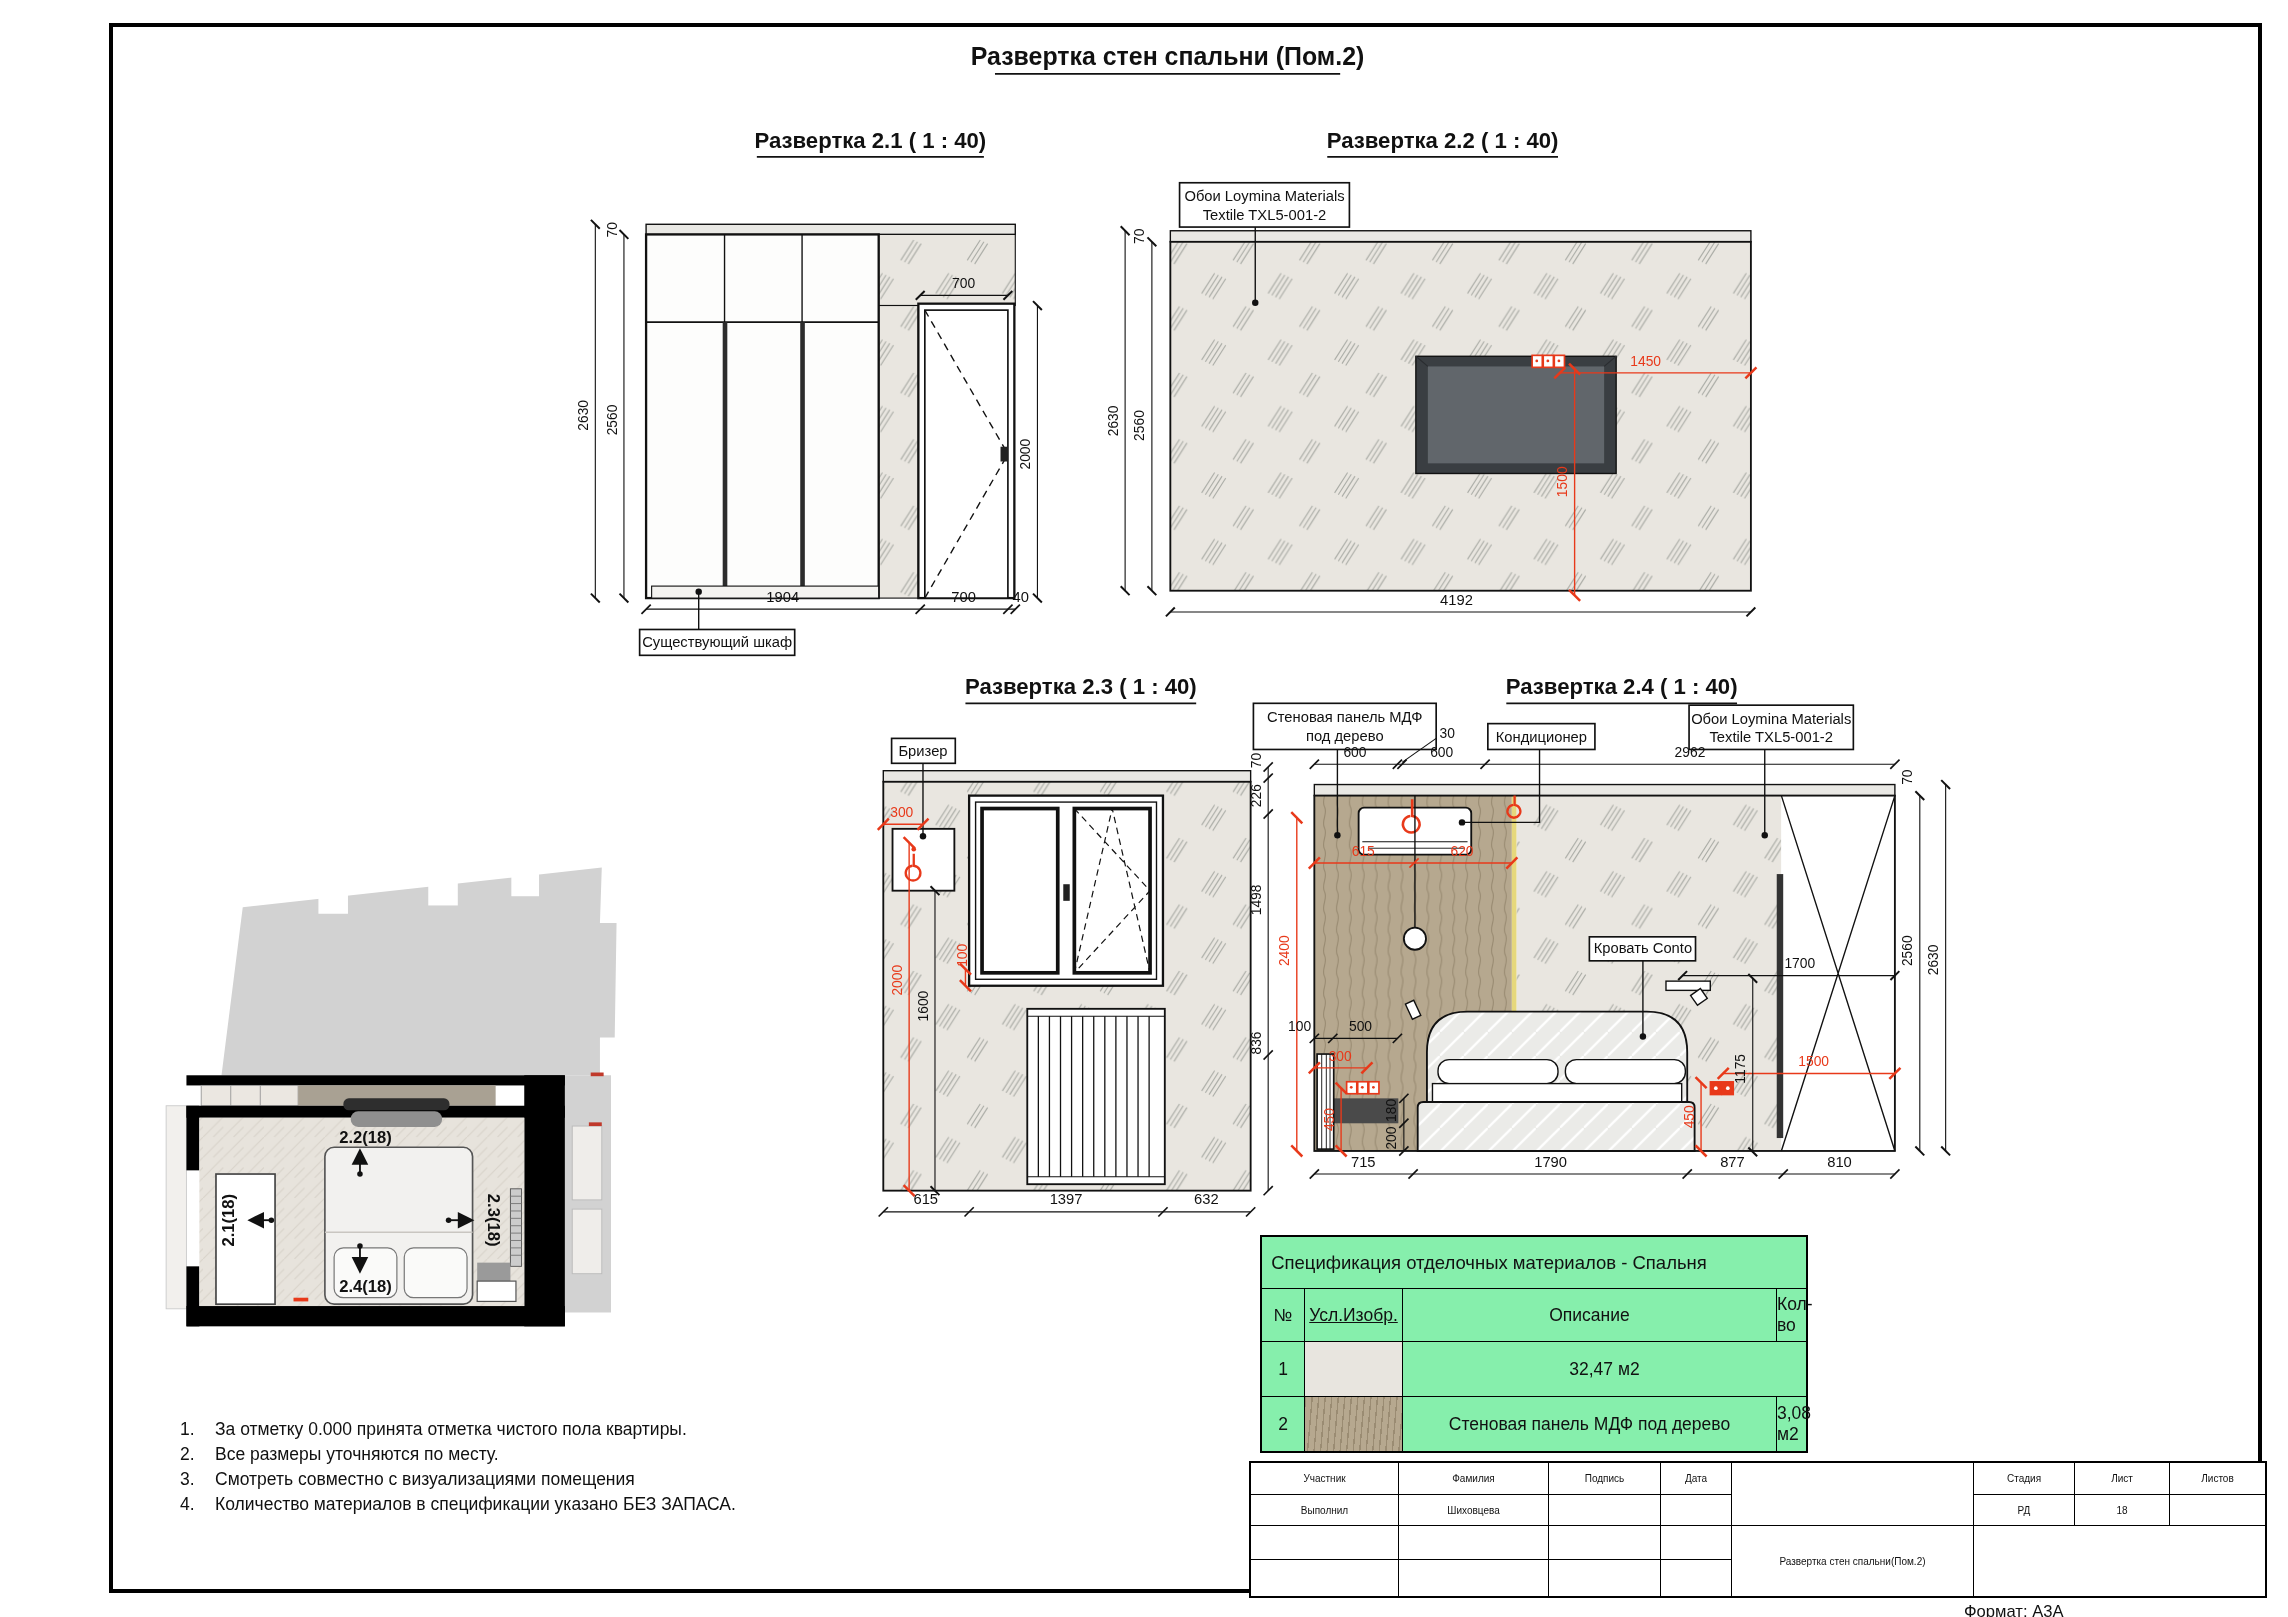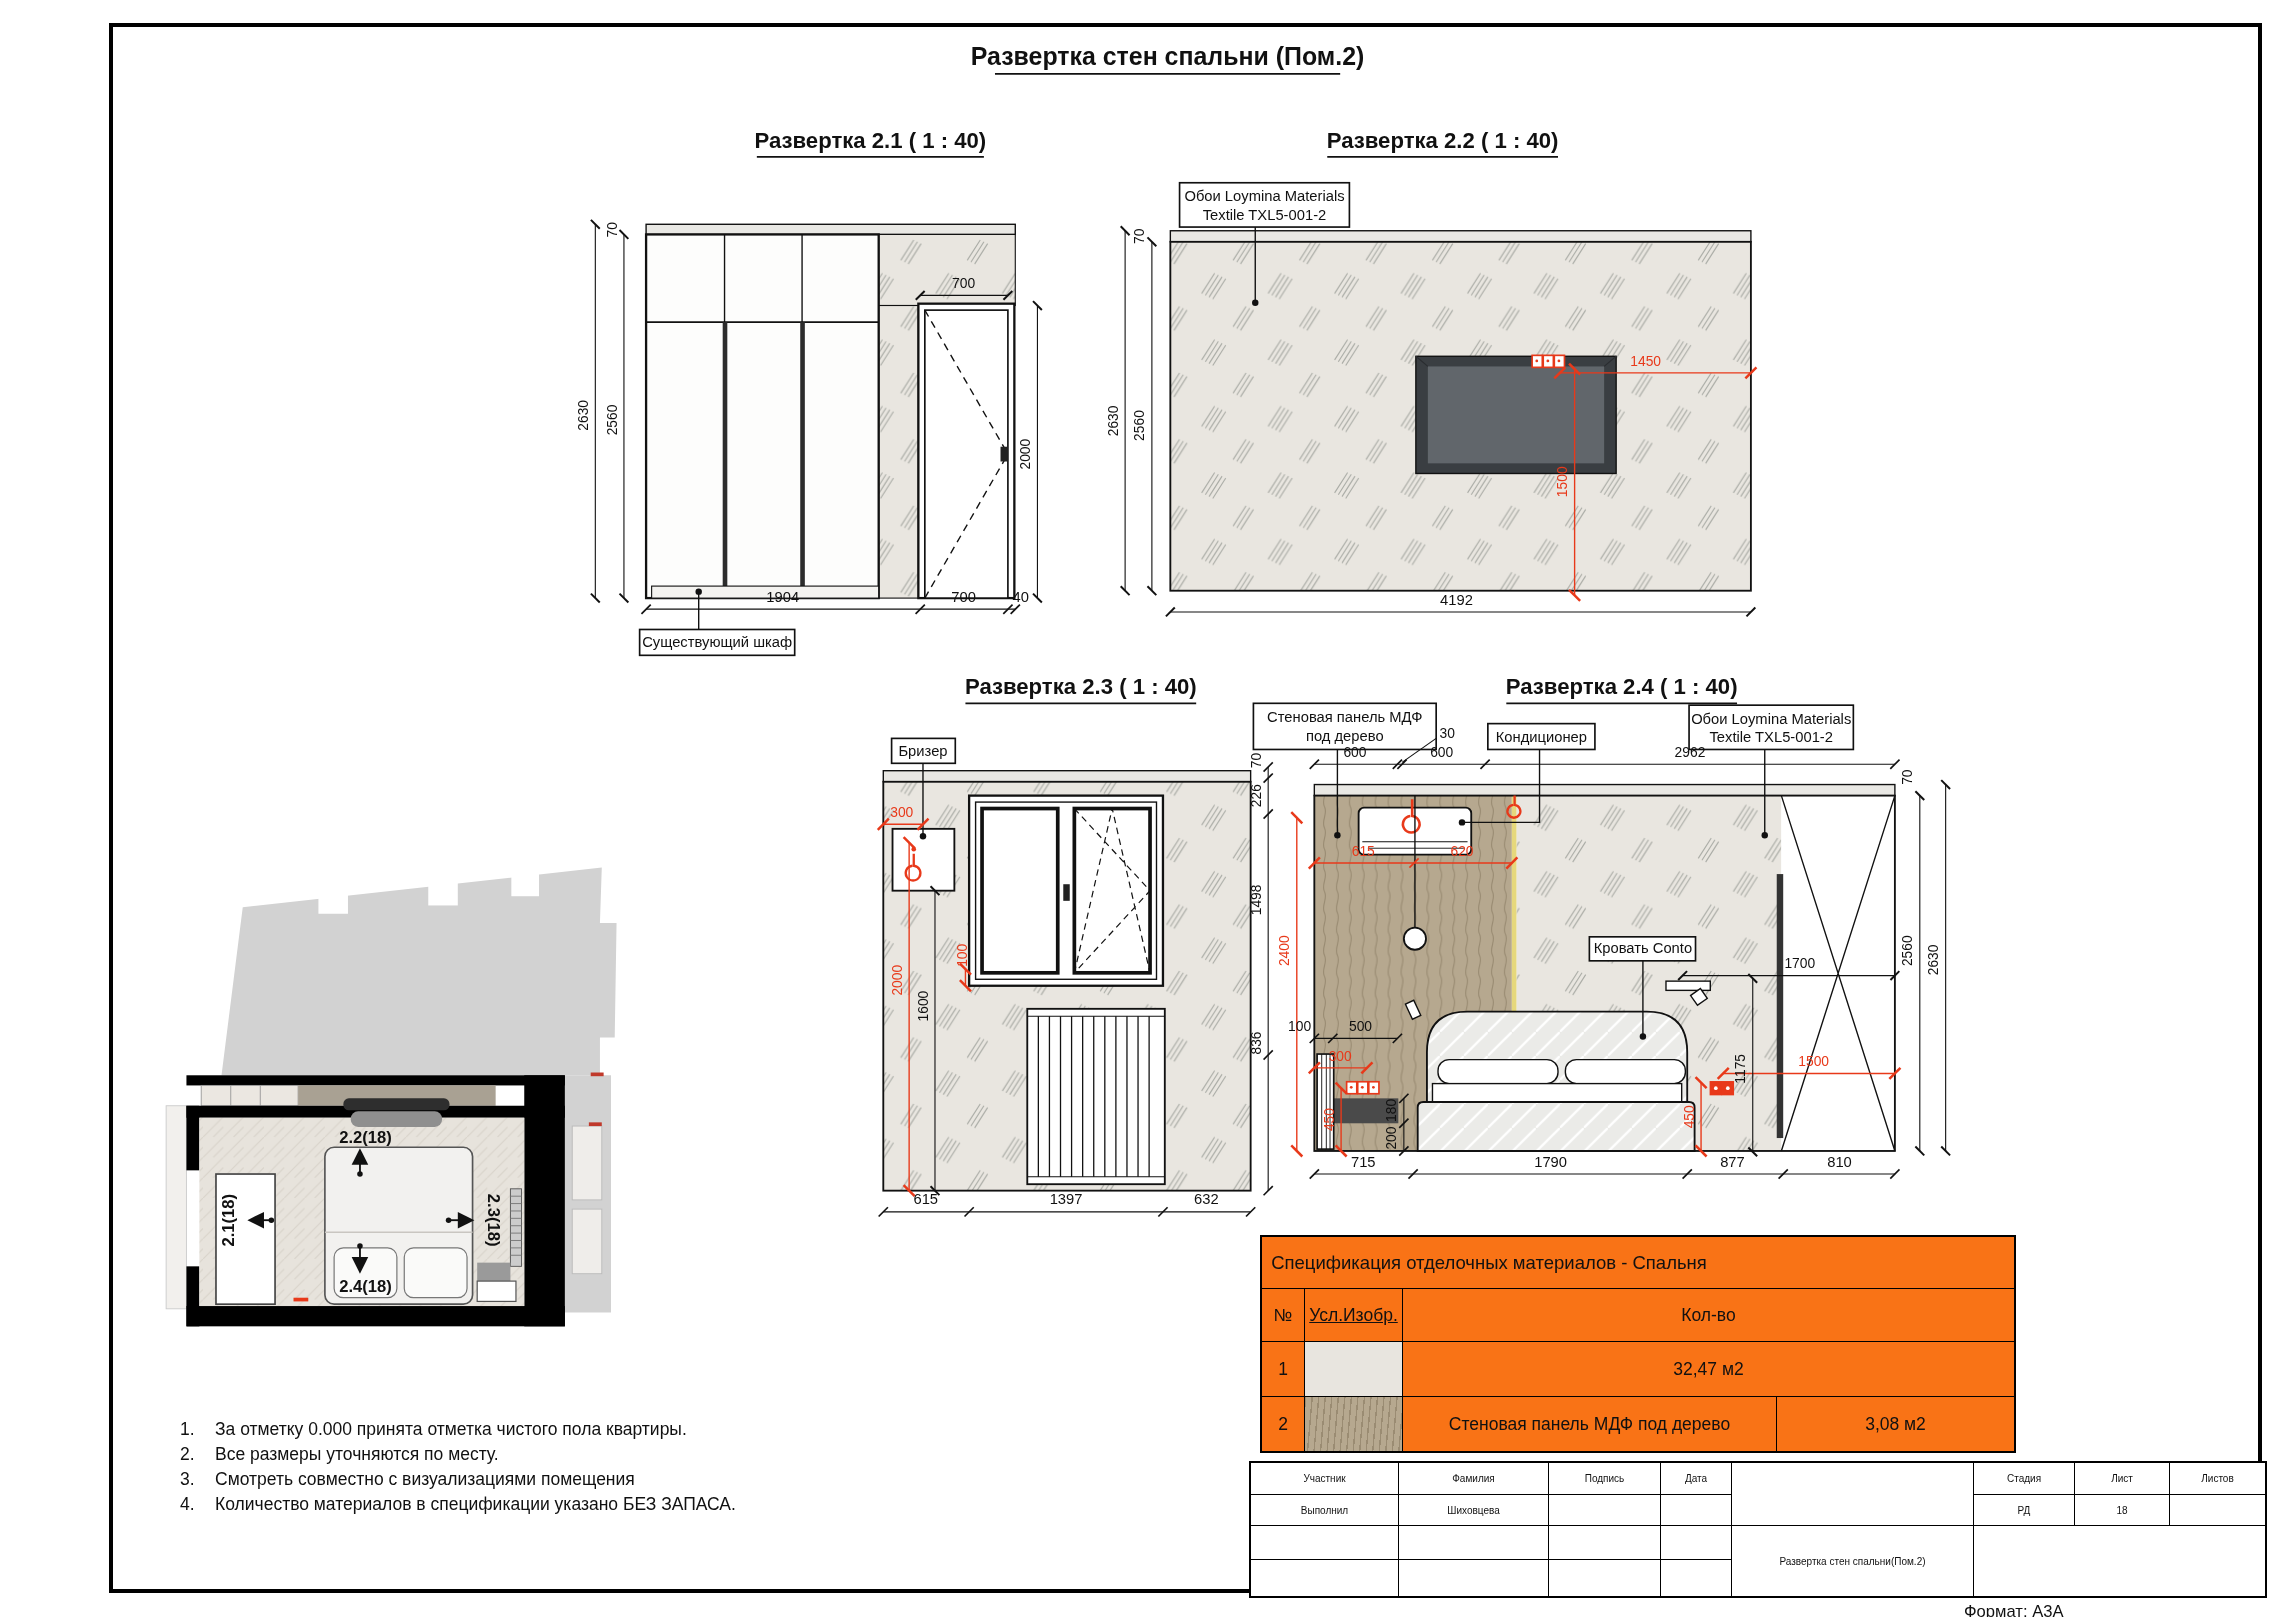--- a/index.html
+++ b/index.html
@@ -14,21 +14,21 @@
   .red{fill:#e8391a;}
   .callout-t{font-size:16px;}
   .marker-t{font-size:18px;font-weight:bold;}
   
   .abs{position:absolute;box-sizing:border-box;}
   .notes{left:180px;top:1417px;width:665px;}
   .notes-title{font-size:22px;font-weight:bold;text-decoration:underline;margin:0 0 16.6px 0;}
   .note-row{display:flex;font-size:17.5px;line-height:25px;}
   .note-num{width:35px;flex:none;}
   
-  .spec{left:1260px;top:1235px;width:756px;border:2.3px solid #000;background:#f97316;}
+  .spec{left:1260px;top:1235px;width:548px;border:2.3px solid #000;background:#86efac;}
   .spec .trow{display:flex;border-top:1.8px solid #000;}
   .spec .trow:first-child{border-top:none;}
   .spec .cell{border-left:1.8px solid #000;display:flex;align-items:center;justify-content:center;font-size:17.5px;box-sizing:border-box;}
   .spec .cell:first-child{border-left:none;}
   .spec .c1{width:42px;flex:none;}
   .spec .c2{width:98px;flex:none;text-decoration:underline;}
   .spec .c3{width:374px;flex:none;}
   .spec .c4{flex:1;}
   .spec .title-cell{height:51px;display:flex;align-items:center;padding-left:9.2px;font-size:18.5px;}
   .spec .hrow{height:52px;}
@@ -538,20 +538,21 @@
   </div>
 </div>
 
 <div class="abs spec">
   <div class="trow">
       <div class="title-cell" style="width:100%">Спецификация отделочных материалов - Спальня</div>
     </div>
   <div class="trow hrow">
     <div class="cell c1">№</div>
     <div class="cell c2">Усл.Изобр.</div>
+    <div class="cell c3">Описание</div>
     <div class="cell c4">Кол-во</div>
   </div>
   <div class="trow drow">
     <div class="cell c1">1</div>
     <div class="cell c2" style="padding:0">
         <div class="swatch-wp"></div>
       </div>
     <div class="cell c4">32,47 м2</div>
   </div>
   <div class="trow drow">

